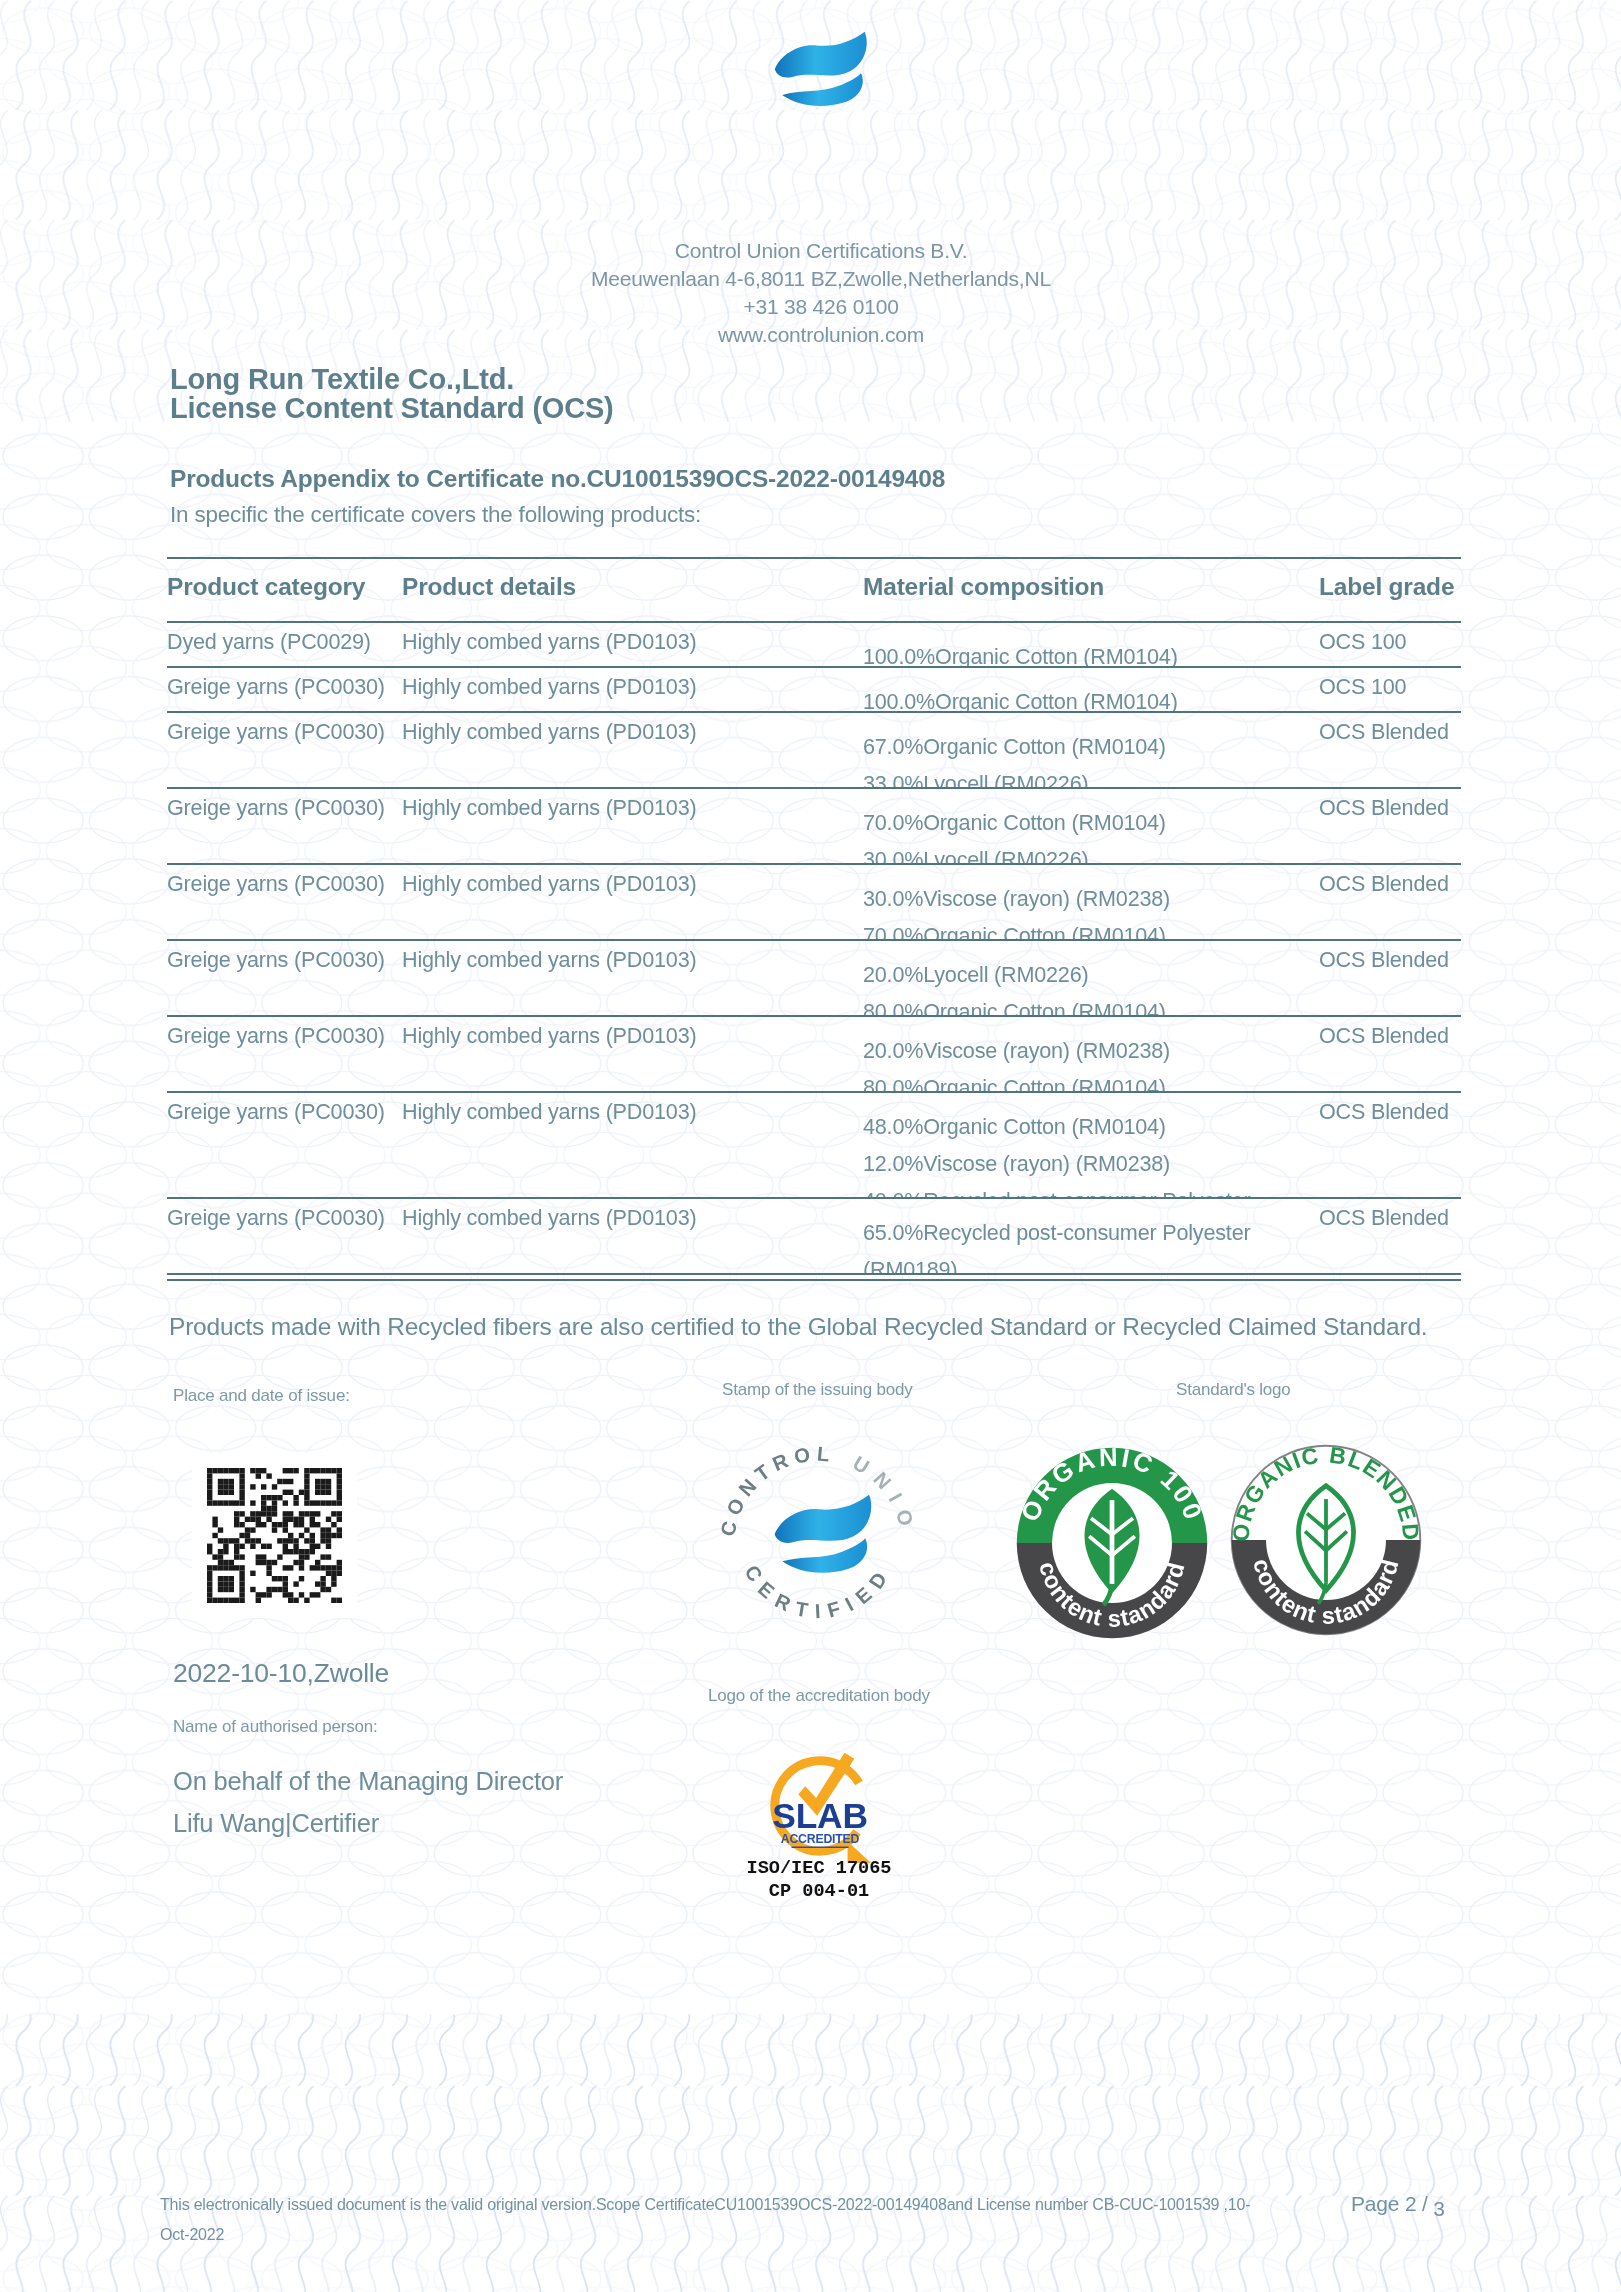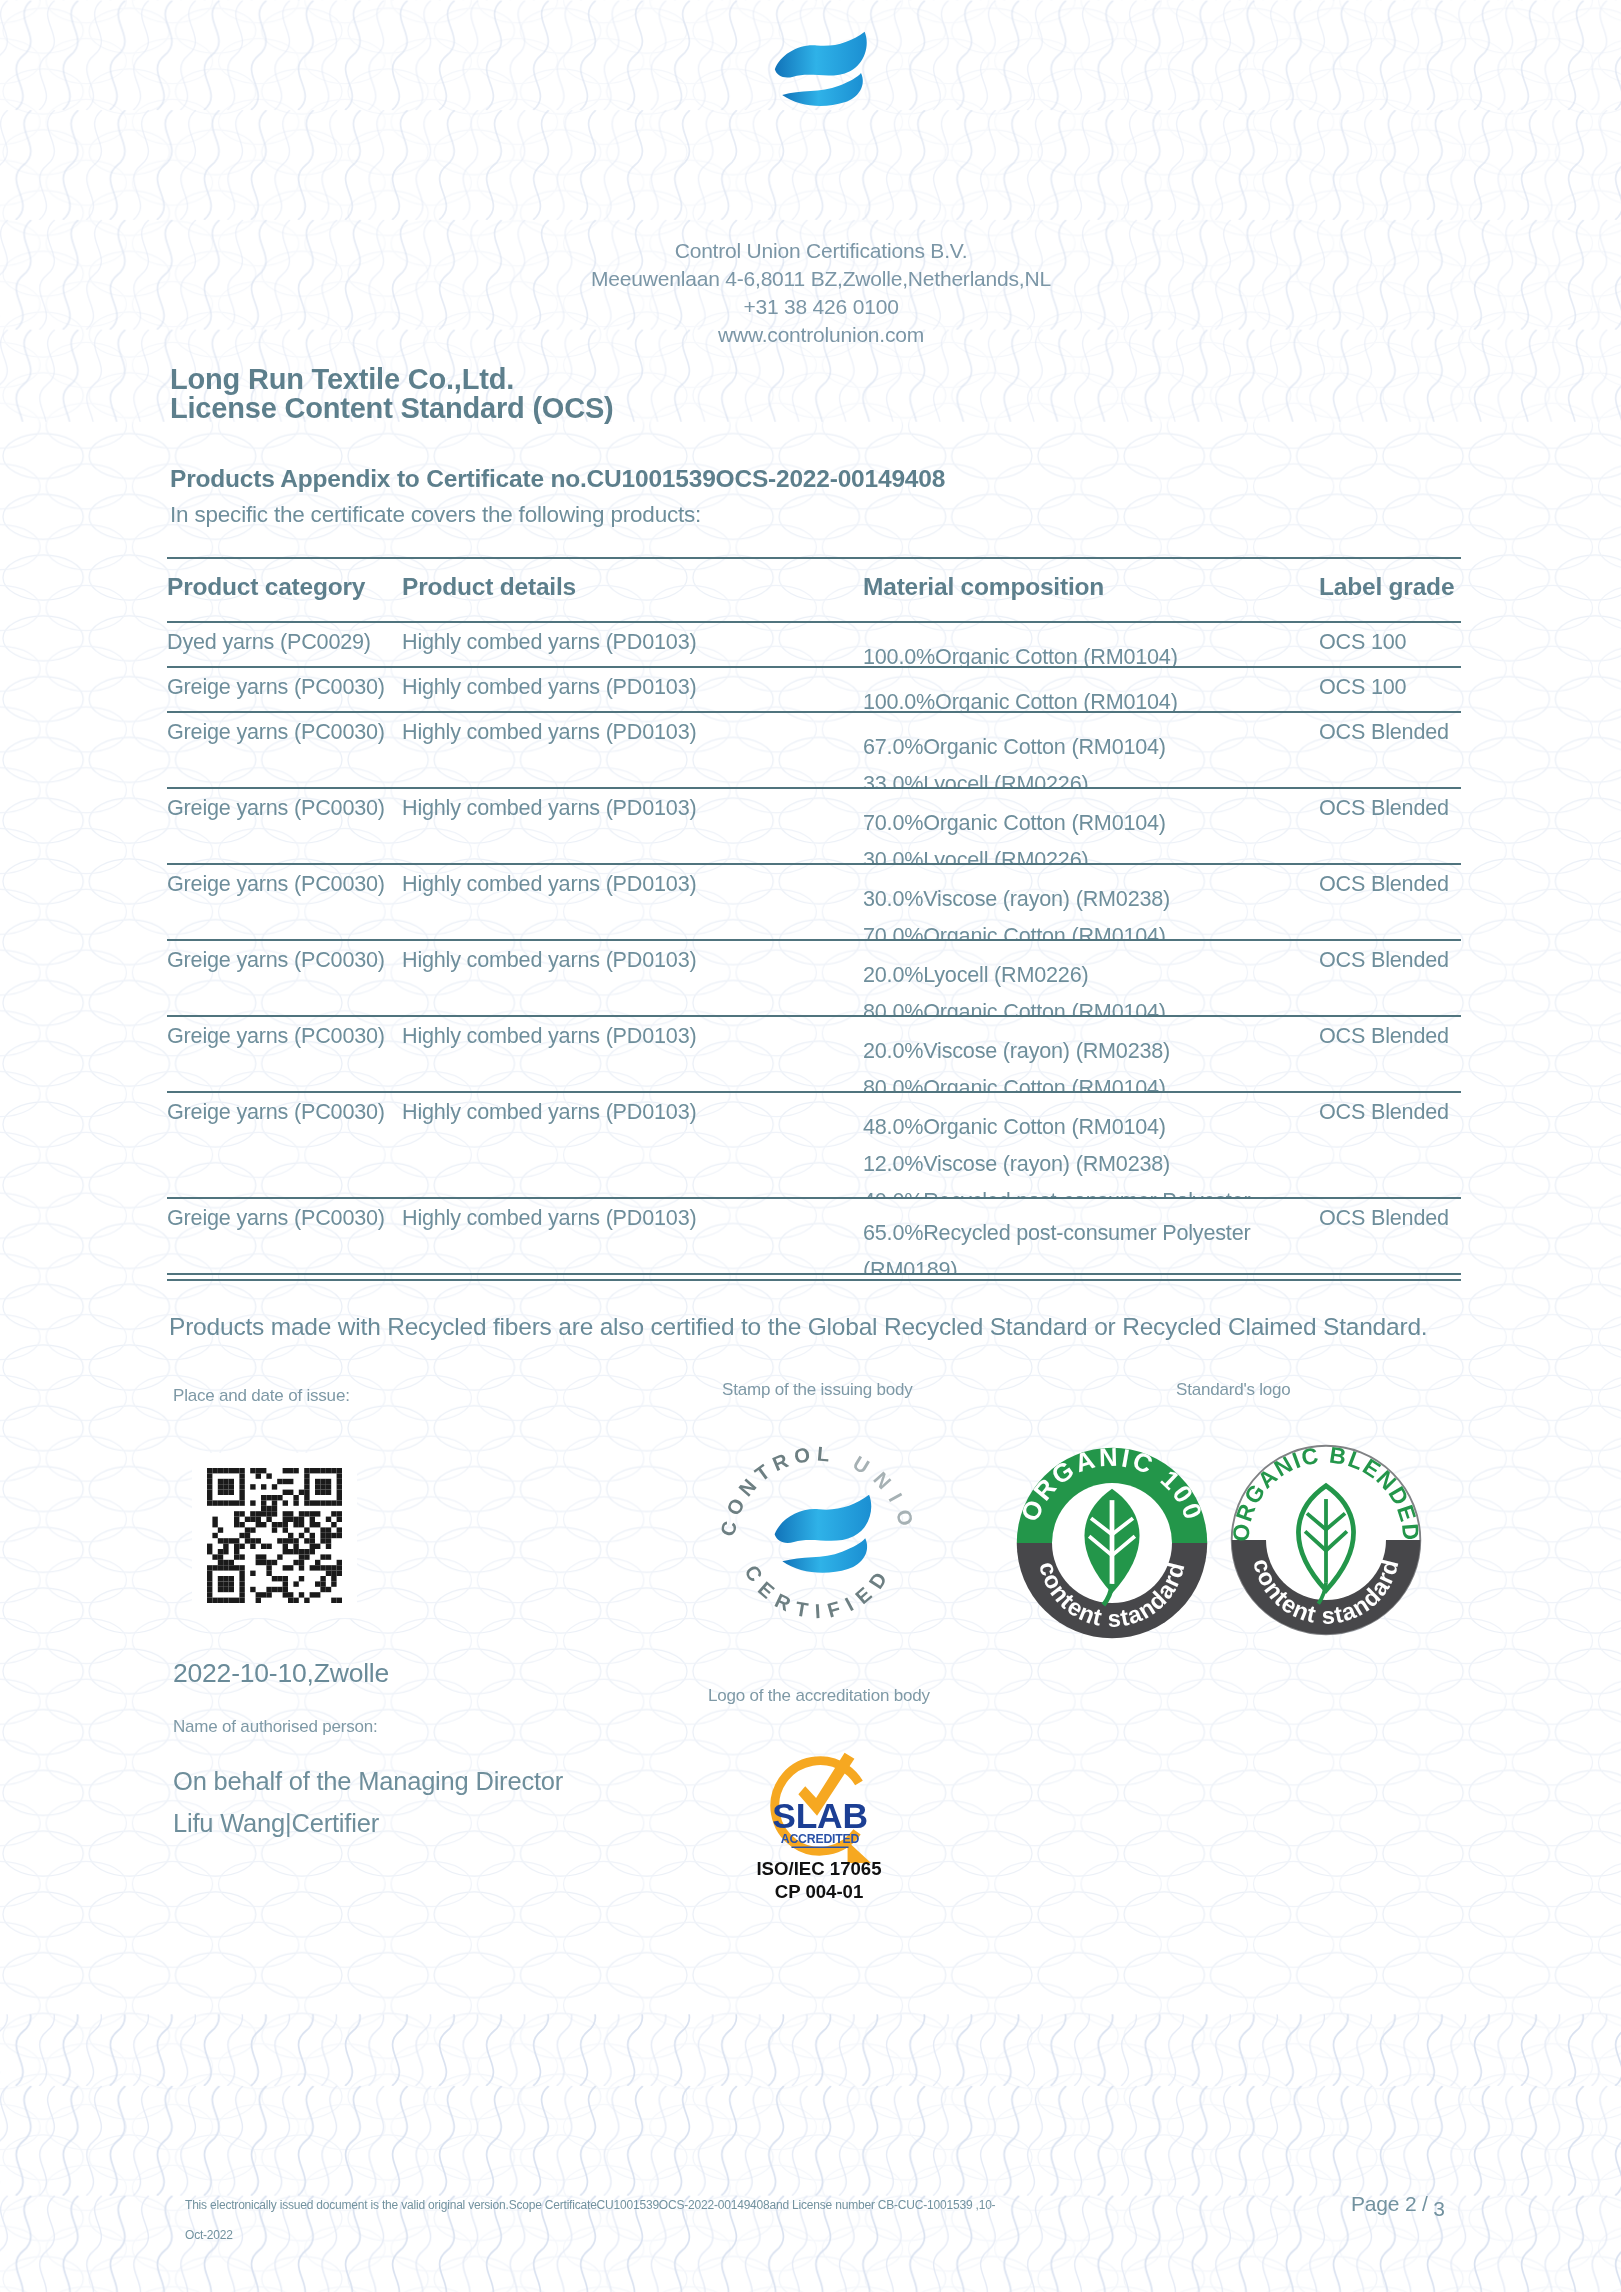--- a/index.html
+++ b/index.html
@@ -28,23 +28,23 @@
 
   .note{left:169px;top:1313px;width:1304px;font-size:24.5px;color:#6a8b99;}
 
   .small-label{font-size:17px;color:#7e99a6;}
   .qr-box{left:192px;top:1453px;width:165px;height:165px;background:#ffffff;}
   .date-place{left:173px;top:1658px;font-size:26.5px;color:#6a8b99;}
   .auth-label{left:173px;top:1717px;}
   .signatory{left:173px;top:1760px;font-size:25.5px;line-height:42px;color:#6e8e9b;}
   .accred-label{left:708px;top:1686px;}
   .iso-block{left:721px;top:1858px;width:196px;text-align:center;font-size:18.6px;font-weight:bold;
-             color:#111111;line-height:22.5px;font-family:Liberation Sans, sans-serif;letter-spacing:0;}
-
-  .footer-text{left:185px;top:2190px;width:1157px;font-size:12px;line-height:30px;color:#72929f;}
+             color:#111111;line-height:22.5px;font-family:Liberation Mono, monospace;letter-spacing:0;}
+
+  .footer-text{left:160px;top:2190px;width:1157px;font-size:16px;line-height:30px;color:#72929f;}
   .page-num{left:1351px;top:2192px;font-size:21px;color:#72929f;}
   .page-num .tot{position:relative;top:4.9px;}
 </style>
 </head>
 <body>
 
 <div class="page">
 
   <svg class="bg" width="1621" height="2293" viewBox="0 0 1654 2339">
     <defs>

